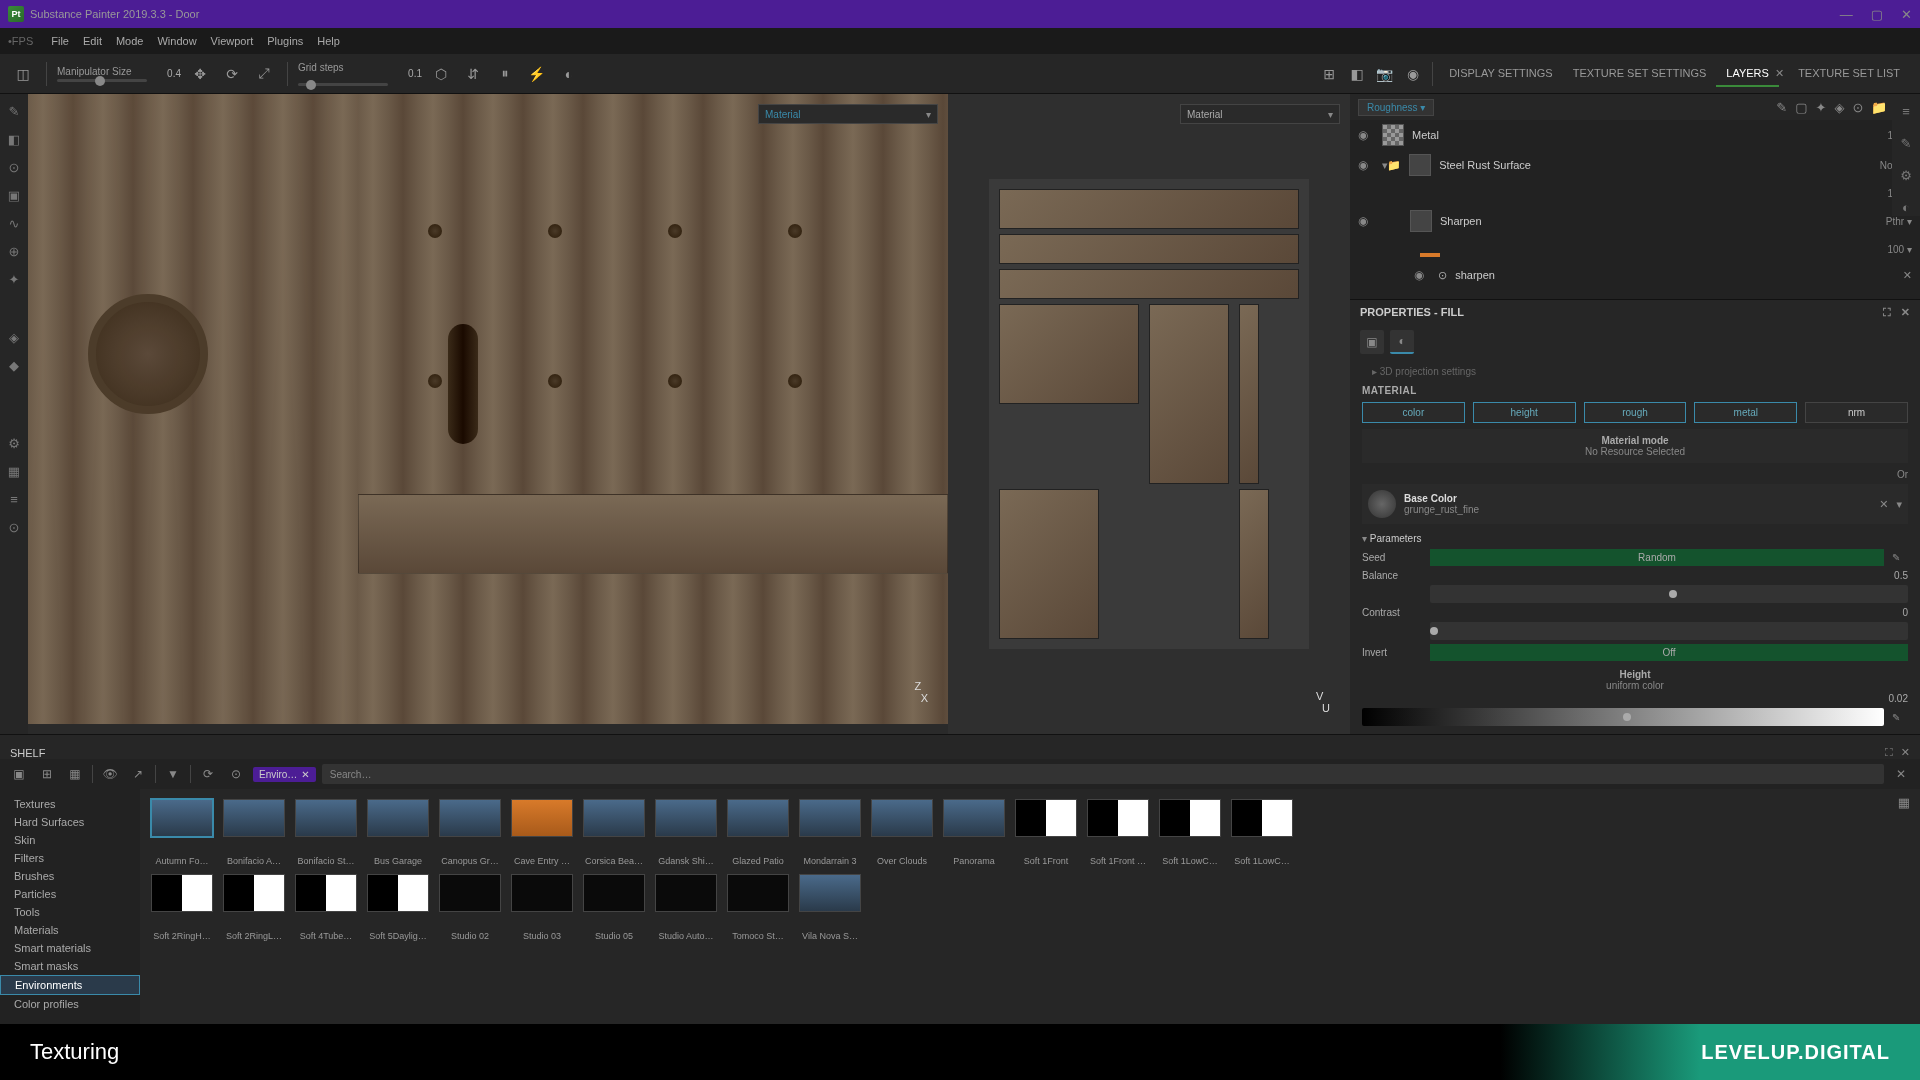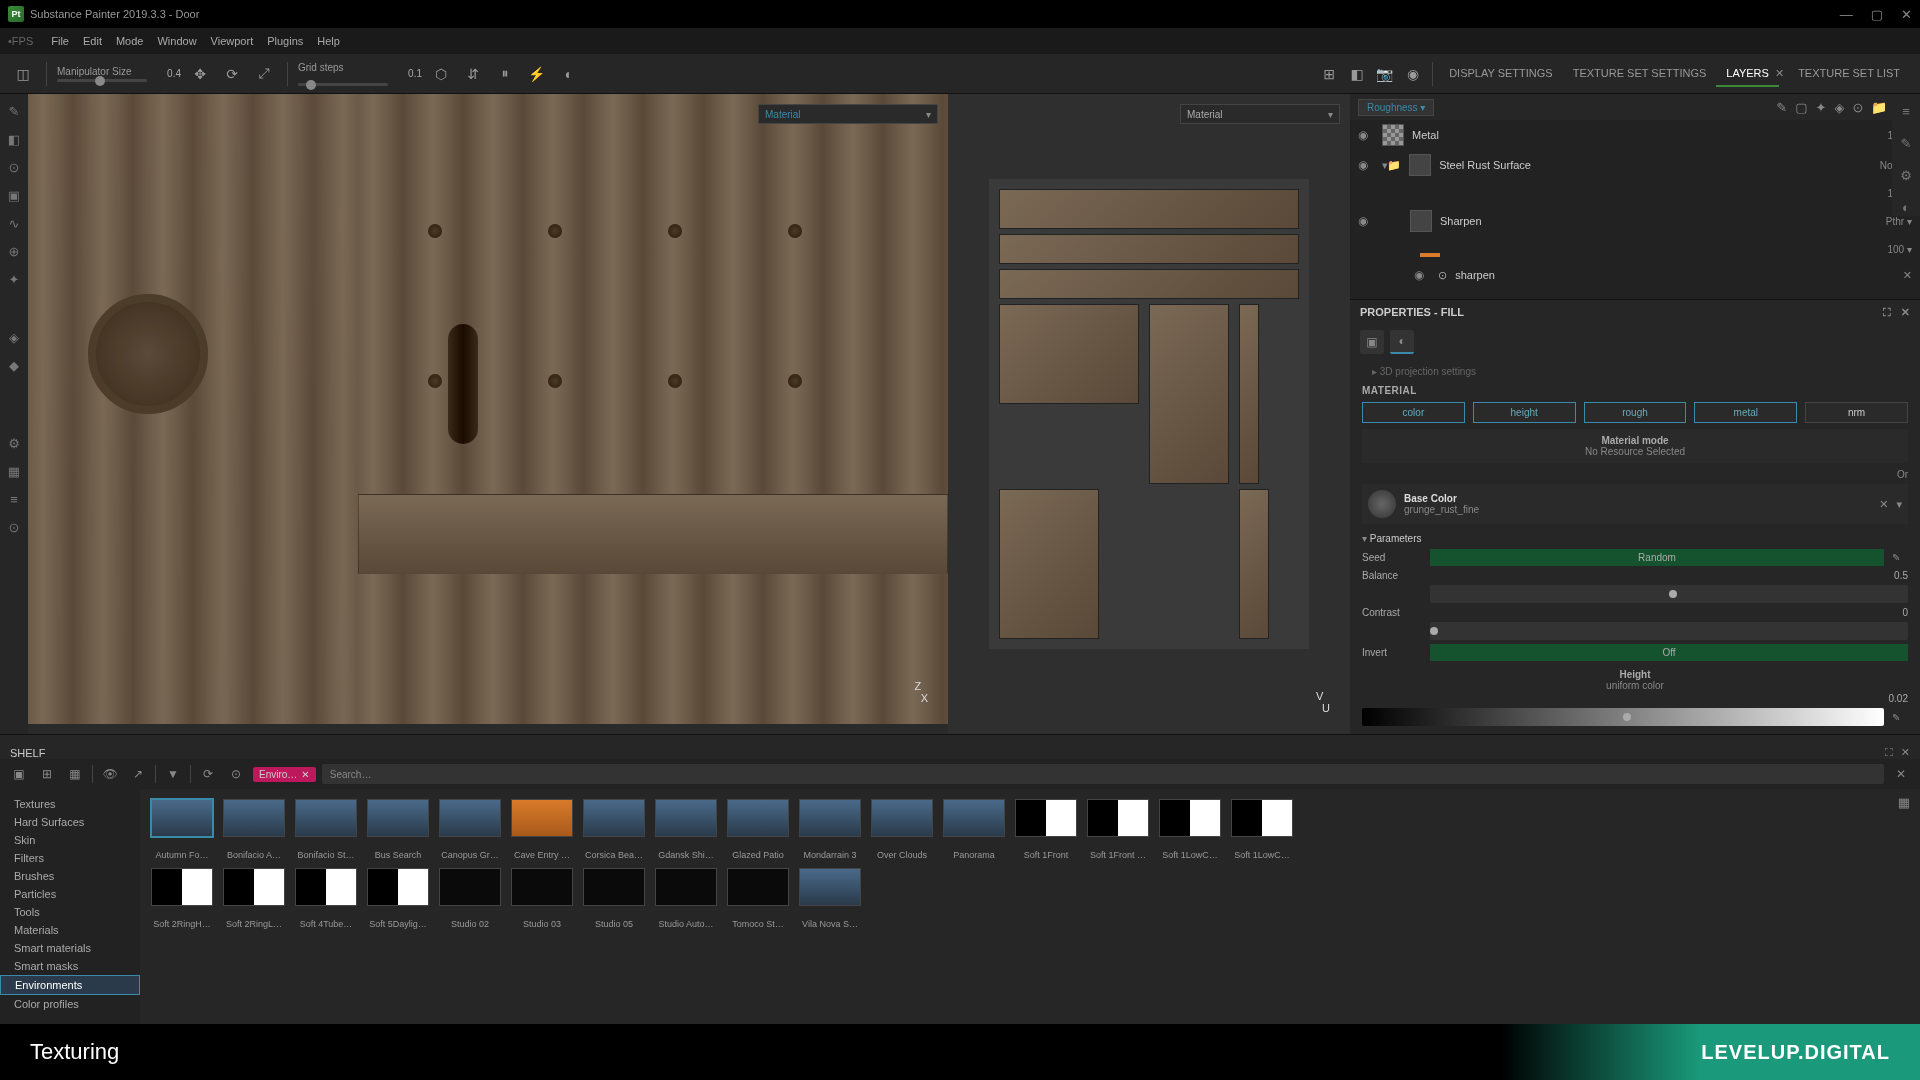--- a/index.html
+++ b/index.html
@@ -1,17 +1,17 @@
 <!DOCTYPE html>
 <html><head>
 <meta charset="utf-8">
 <style>
 *{margin:0;padding:0;box-sizing:border-box;font-family:"Segoe UI",Arial,sans-serif;user-select:none}
 body{background:#1e1e1e;color:#aaa;width:1920px;height:1080px;overflow:hidden;position:relative}
-.titlebar{height:28px;background:#000000;display:flex;align-items:center;padding:0 8px;font-size:11px;color:#999}
+.titlebar{height:28px;background:#4c1d95;display:flex;align-items:center;padding:0 8px;font-size:11px;color:#999}
 .titlebar .icon{width:16px;height:16px;background:linear-gradient(135deg,#3a8a3a,#2a6a2a);border-radius:2px;margin-right:6px;display:flex;align-items:center;justify-content:center;color:#fff;font-size:9px;font-weight:bold}
 .titlebar .winbtns{margin-left:auto;display:flex;gap:18px;font-size:13px;color:#888}
 .titlebar .winbtns span{cursor:pointer}
 .menubar{height:26px;background:#1a1a1a;display:flex;align-items:center;padding:0 8px;font-size:11px;gap:14px}
 .menubar .fps{color:#666;margin-right:4px}
 .menubar span{cursor:pointer}
 .toolbar{height:40px;background:#262626;display:flex;align-items:center;padding:0 10px;gap:6px;border-bottom:1px solid #111}
 .toolbar .sep{width:1px;height:24px;background:#444;margin:0 4px}
 .toolbar .tbtn{width:26px;height:26px;display:flex;align-items:center;justify-content:center;color:#999;font-size:14px;cursor:pointer;border-radius:2px}
 .toolbar .lbl{font-size:10px;color:#999}
@@ -92,30 +92,30 @@
 .param .pval{width:40px;text-align:right;color:#aaa}
 .param .pbtn{flex:1;background:#14532d;text-align:center;padding:3px;cursor:pointer}
 .param .pedit{width:16px;color:#888;cursor:pointer;font-size:10px}
 .shelf{height:290px;background:#262626;border-top:1px solid #111;display:flex;flex-direction:column}
 .shelfhdr{height:24px;display:flex;align-items:flex-end;padding:0 10px;font-size:11px;color:#ccc;font-weight:400}
 .shelfhdr .btns{margin-left:auto;color:#888;display:flex;gap:8px}
 .shelfhdr .btns span{cursor:pointer;font-size:11px}
 .shelfctrl{height:30px;display:flex;align-items:center;padding:0 8px;gap:6px;background:#222}
 .shelfctrl .sbtn{width:22px;height:22px;color:#888;display:flex;align-items:center;justify-content:center;cursor:pointer;font-size:12px}
 .shelfctrl .sep{width:1px;height:18px;background:#444}
-.shelfctrl .tag{background:#be185d;padding:2px 6px;font-size:10px;color:#ccc;display:flex;align-items:center;gap:4px;border-radius:2px}
+.shelfctrl .tag{background:#4c1d95;padding:2px 6px;font-size:10px;color:#ccc;display:flex;align-items:center;gap:4px;border-radius:2px}
 .shelfctrl .search{flex:1;background:#333;height:20px;font-size:10px;color:#888;padding:0 8px;display:flex;align-items:center;border-radius:2px}
 .shelfbody{flex:1;display:flex}
 .shelfcat{width:140px;background:#222;padding:6px 0;font-size:11px}
 .shelfcat .cat{padding:3px 14px;cursor:pointer;color:#aaa}
 .shelfcat .cat.active{color:#fff;border:1px solid #3a8aaa;background:#2a3a4a}
 .shelfitems{flex:1;padding:10px;overflow:auto;position:relative}
 .gridbtn{position:absolute;right:10px;top:6px;color:#888;font-size:13px;cursor:pointer}
 .itemrow{display:flex;flex-wrap:wrap;gap:8px;margin-bottom:8px}
-.sitem{width:64px;display:flex;flex-direction:column;align-items:center;gap:13px;cursor:pointer}
+.sitem{width:64px;display:flex;flex-direction:column;align-items:center;gap:19px;cursor:pointer}
 .sitem .sthumb{width:62px;height:38px;background:linear-gradient(180deg,#4a6a8a,#2a3a4a);border:1px solid #444}
 .sitem .sthumb.active{border:1px solid #3a8aaa;outline:1px solid #3a8aaa}
 .sitem .sthumb.dark{background:#0a0a0a}
 .sitem .sthumb.bw{background:linear-gradient(90deg,#000 50%,#fff 50%)}
 .sitem .sthumb.orange{background:linear-gradient(180deg,#d87a2a,#a85a1a)}
 .sitem .slabel{font-size:9px;color:#999;text-align:center;white-space:nowrap;overflow:hidden;text-overflow:ellipsis;width:64px}
 .footer{position:absolute;bottom:0;left:0;right:0;height:56px;background:linear-gradient(90deg,#000,#000 1500px,#1a9a7a 1700px,#1a9a7a);display:flex;align-items:center;padding:0 30px}
 .footer .ftxt{color:#fff;font-size:22px}
 .footer .brand{margin-left:auto;color:#fff;font-size:20px;font-weight:600;letter-spacing:1px}
 </style>
@@ -443,21 +443,21 @@
           <div class="sitem">
             <div class="sthumb "></div>
             <div class="slabel">Bonifacio A…</div>
           </div>
           <div class="sitem">
             <div class="sthumb "></div>
             <div class="slabel">Bonifacio St…</div>
           </div>
           <div class="sitem">
             <div class="sthumb "></div>
-            <div class="slabel">Bus Search</div>
+            <div class="slabel">Bus Garage</div>
           </div>
           <div class="sitem">
             <div class="sthumb "></div>
             <div class="slabel">Canopus Gr…</div>
           </div>
           <div class="sitem">
             <div class="sthumb orange"></div>
             <div class="slabel">Cave Entry …</div>
           </div>
           <div class="sitem">

